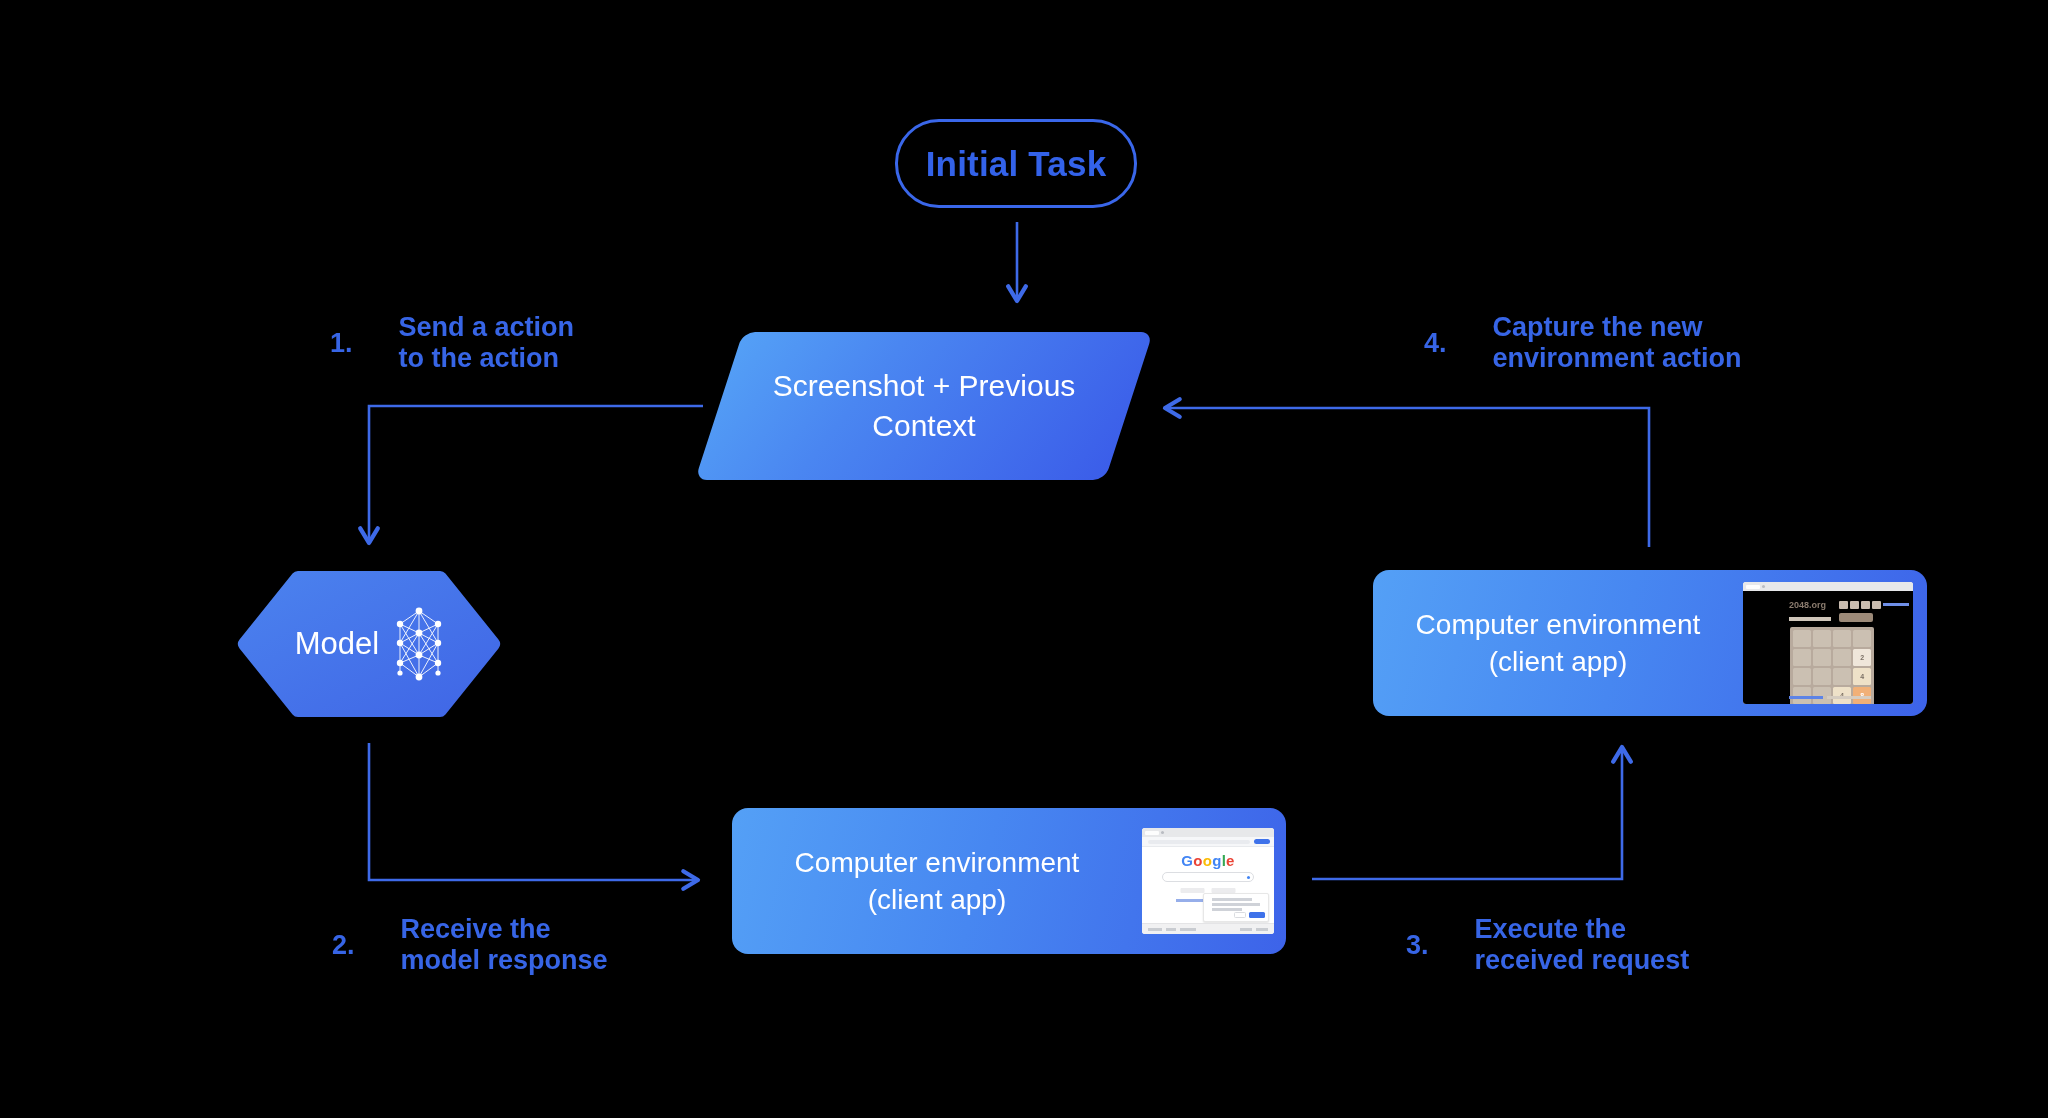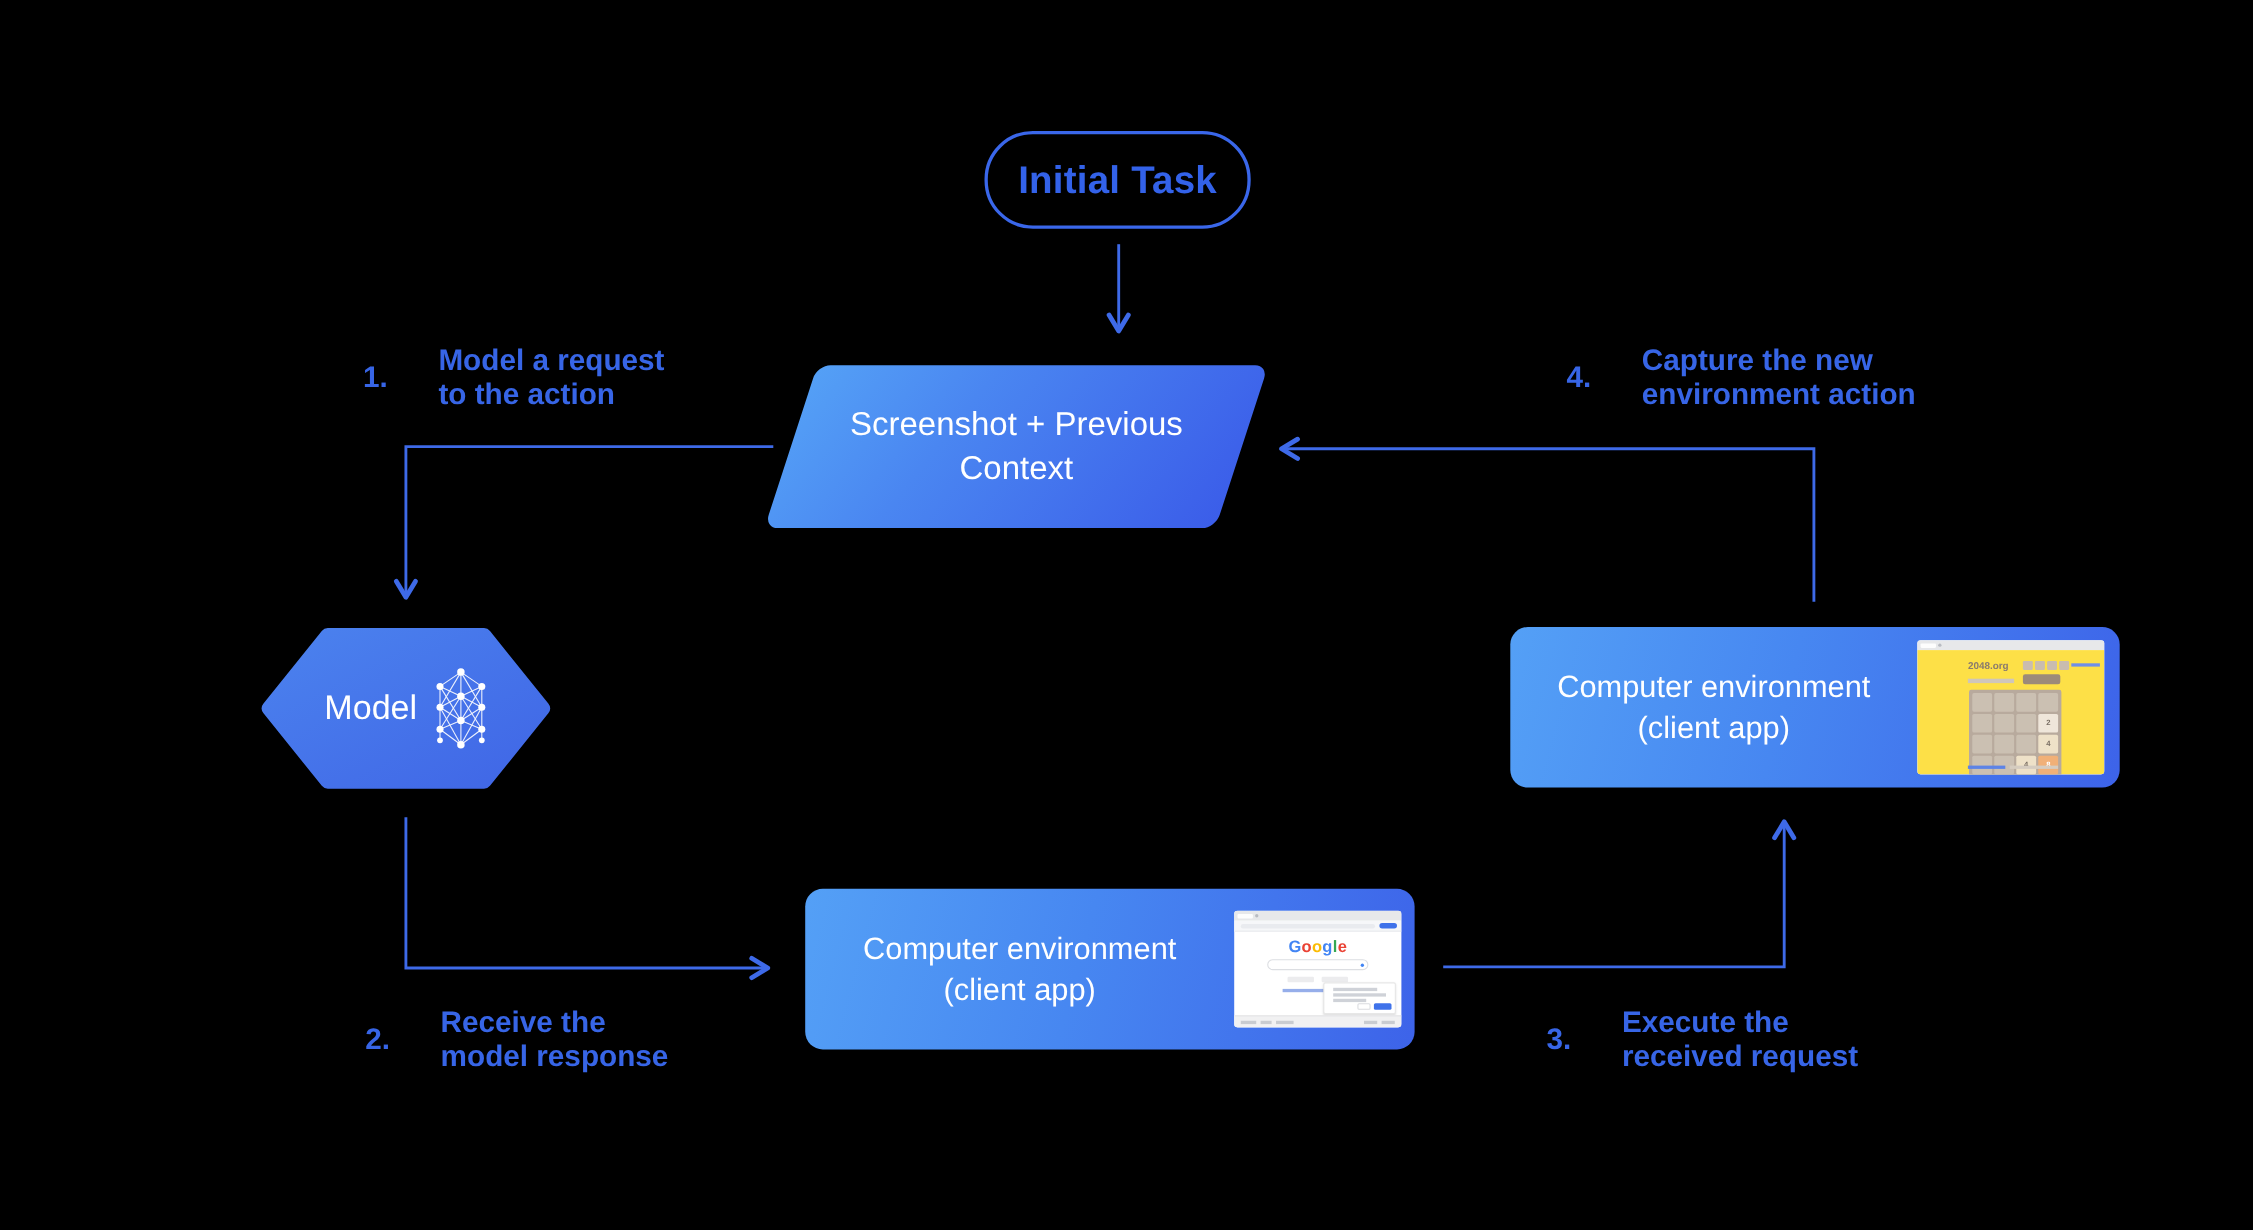--- a/index.html
+++ b/index.html
@@ -54,42 +54,42 @@
   .step4{left:1424px;top:312px;}
   .step2{left:332px;top:914px;}
   .step3{left:1406px;top:914px;}
   
   .thumb{background:#fff;border-radius:3px;overflow:hidden;position:relative;flex:none;}
   .chromebar{height:9px;background:#e7e8ea;display:flex;align-items:center;padding:0 3px;gap:2px;}
   .chromebar .tabdot{width:14px;height:4px;border-radius:1px;background:#fdfdfd;}
   .chromebar .mdot{width:3px;height:3px;border-radius:50%;background:#b9bcc2;}
   
   .t2048{width:170px;height:122px;margin-right:14px;}
-  .t2048 .page{position:absolute;left:0;top:9px;right:0;bottom:0;background:#fde047;}
+  .t2048 .page{position:absolute;left:0;top:9px;right:0;bottom:0;background:#000000;}
   .t2048 .site{position:absolute;left:46px;top:9px;font-size:9px;font-weight:700;color:#8a7b6e;}
   .t2048 .scores{position:absolute;left:96px;top:10px;display:flex;gap:2px;}
   .t2048 .scores i{width:9px;height:8px;background:#c9bcb0;border-radius:1px;}
   .t2048 .toplink{position:absolute;right:4px;top:12px;width:26px;height:3px;background:#6f8fe8;}
   .t2048 .subtxt{position:absolute;left:46px;top:26px;width:42px;height:3.5px;background:#cfc6ba;}
   .t2048 .newgame{position:absolute;left:96px;top:22px;width:34px;height:9px;background:#9c8a79;border-radius:2px;}
   .t2048 .grid{
     position:absolute;left:47px;top:36px;width:78px;height:74px;background:#b8aa9d;border-radius:2px;
     display:grid;grid-template-columns:repeat(4,1fr);grid-template-rows:repeat(4,1fr);gap:2.5px;padding:3px;
   }
   .t2048 .grid span{
     background:#cbc0b2;border-radius:1.5px;display:flex;align-items:center;justify-content:center;
     font-size:7px;font-weight:700;color:#7a6f64;
   }
   .t2048 .grid span.tile-2{background:#efe6da;}
   .t2048 .grid span.tile-4{background:#eee1c8;}
   .t2048 .grid span.tile-8{background:#f1b077;color:#fff;}
   .t2048 .botlink{position:absolute;left:46px;bottom:5px;width:34px;height:3.5px;background:#5d83e6;}
   .t2048 .bottxt{position:absolute;left:84px;bottom:5px;width:44px;height:3px;background:#d5ccc0;}
   
-  .tgoogle{width:152px;height:106px;margin-right:12px;}
+  .tgoogle{width:132px;height:106px;margin-right:12px;}
   .tgoogle .addr{height:9px;background:#f6f7f9;display:flex;align-items:center;padding:0 4px;gap:2px;border-bottom:1px solid #e8eaed;}
   .tgoogle .addr .urlbar{flex:1;height:4px;border-radius:2px;background:#e9ebef;}
   .tgoogle .addr .pillbtn{width:16px;height:5.5px;border-radius:3px;background:#3f72ea;}
   .tgoogle .logo{position:absolute;left:0;right:0;top:24px;text-align:center;font-size:15px;font-weight:700;letter-spacing:.3px;}
   .tgoogle .search{
     position:absolute;left:50%;top:44px;transform:translateX(-50%);width:92px;height:10px;
     border:1px solid #dcdee2;border-radius:6px;background:#fff;box-sizing:border-box;
   }
   .tgoogle .search i{position:absolute;right:3px;top:2.5px;width:3.5px;height:3.5px;border-radius:50%;background:#4285f4;}
   .tgoogle .btns{position:absolute;left:50%;top:60px;transform:translateX(-50%);display:flex;gap:7px;}
@@ -273,21 +273,21 @@
           <i style="left:38px;width:16px;"></i>
         <i style="right:22px;width:12px;"></i>
           <i style="right:6px;width:12px;"></i>
       </div>
     </div>
   </div>
 
   <div class="step step1">
     <span class="num">1.</span>
     <span class="txt">
-      <span>Model a request</span><br>
+      <span>Send a action</span><br>
       <span>to the action</span>
     </span>
   </div>
   <div class="step step4">
     <span class="num">4.</span>
     <span class="txt">
       <span>Capture the new</span><br>
       <span>environment action</span>
     </span>
   </div>

